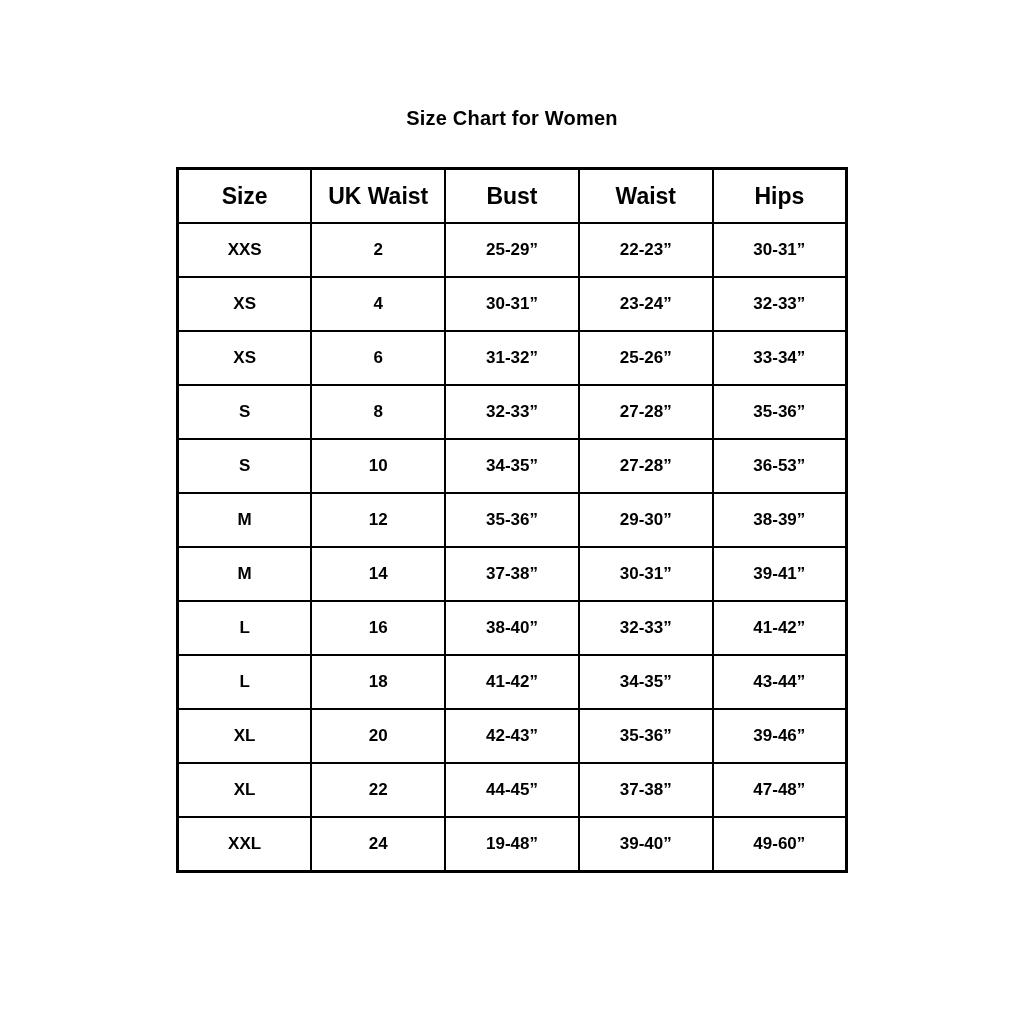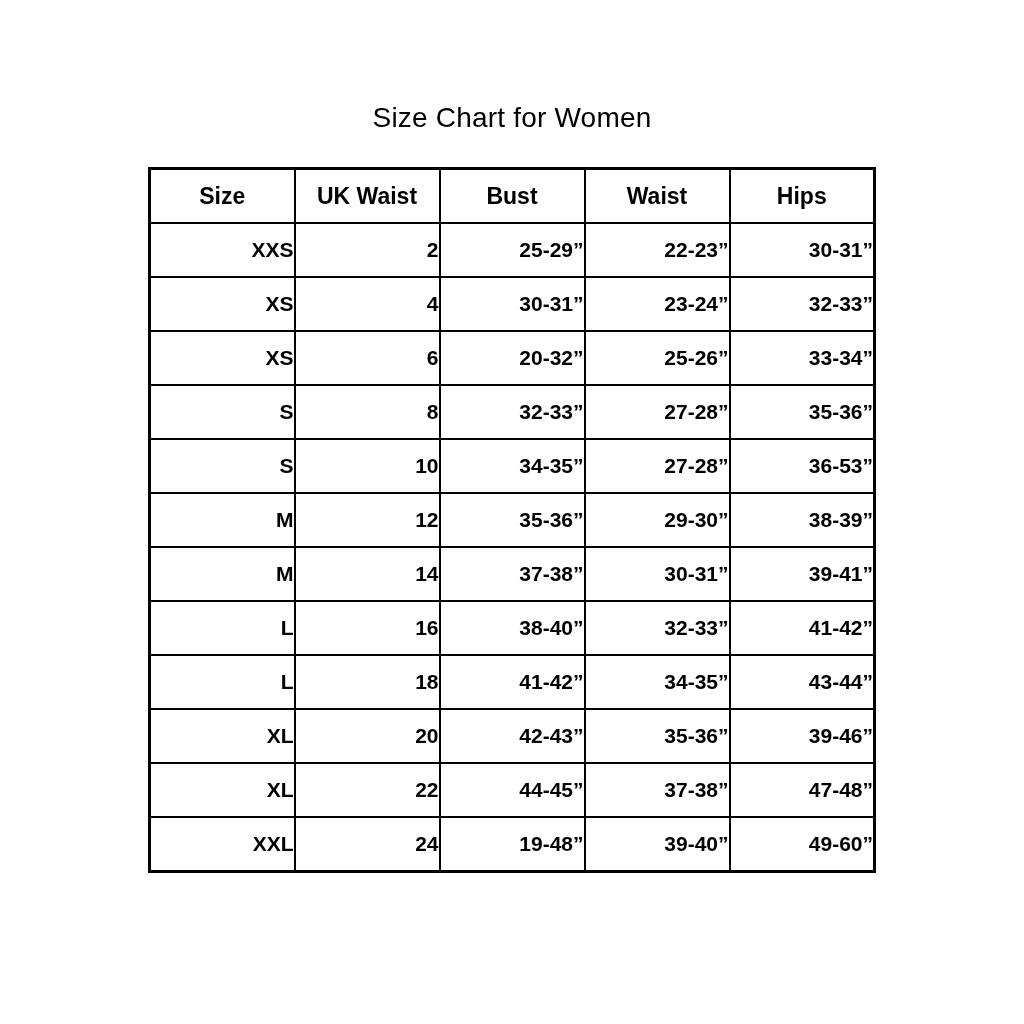--- a/index.html
+++ b/index.html
@@ -10,47 +10,46 @@
   body {
     width: 1024px;
     height: 1024px;
     font-family: "Liberation Sans", sans-serif;
     color: #000000;
     overflow: hidden;
   }
   .page-title {
     margin: 102px auto 0 auto;
     text-align: center;
-    font-size: 28px;
-    font-weight: normal;
+    font-size: 20px;
+    font-weight: bold;
     letter-spacing: 0.2px;
     line-height: 32px;
   }
   table.size-chart {
-    width: 728px;
+    width: 672px;
     margin: 33px auto 0 auto;
     border-collapse: collapse;
     table-layout: fixed;
     border: 3px solid #000000;
   }
   table.size-chart th,
   table.size-chart td {
     border: 2px solid #000000;
     height: 52px;
     text-align: center;
     vertical-align: middle;
     font-weight: bold;
     padding: 0;
   }
   table.size-chart th {
     font-size: 23px;
   }
   table.size-chart td {
-    font-size: 21px;
-    text-align: right;
+    font-size: 17px;
   }
 </style>
 </head>
 <body>
 
 <h1 class="page-title">Size Chart for Women</h1>
 
 <table class="size-chart">
   <thead>
     <tr>
@@ -72,21 +71,21 @@
       <tr>
         <td>XS</td>
         <td>4</td>
         <td>30-31”</td>
         <td>23-24”</td>
         <td>32-33”</td>
       </tr>
       <tr>
         <td>XS</td>
         <td>6</td>
-        <td>20-32”</td>
+        <td>31-32”</td>
         <td>25-26”</td>
         <td>33-34”</td>
       </tr>
       <tr>
         <td>S</td>
         <td>8</td>
         <td>32-33”</td>
         <td>27-28”</td>
         <td>35-36”</td>
       </tr>

